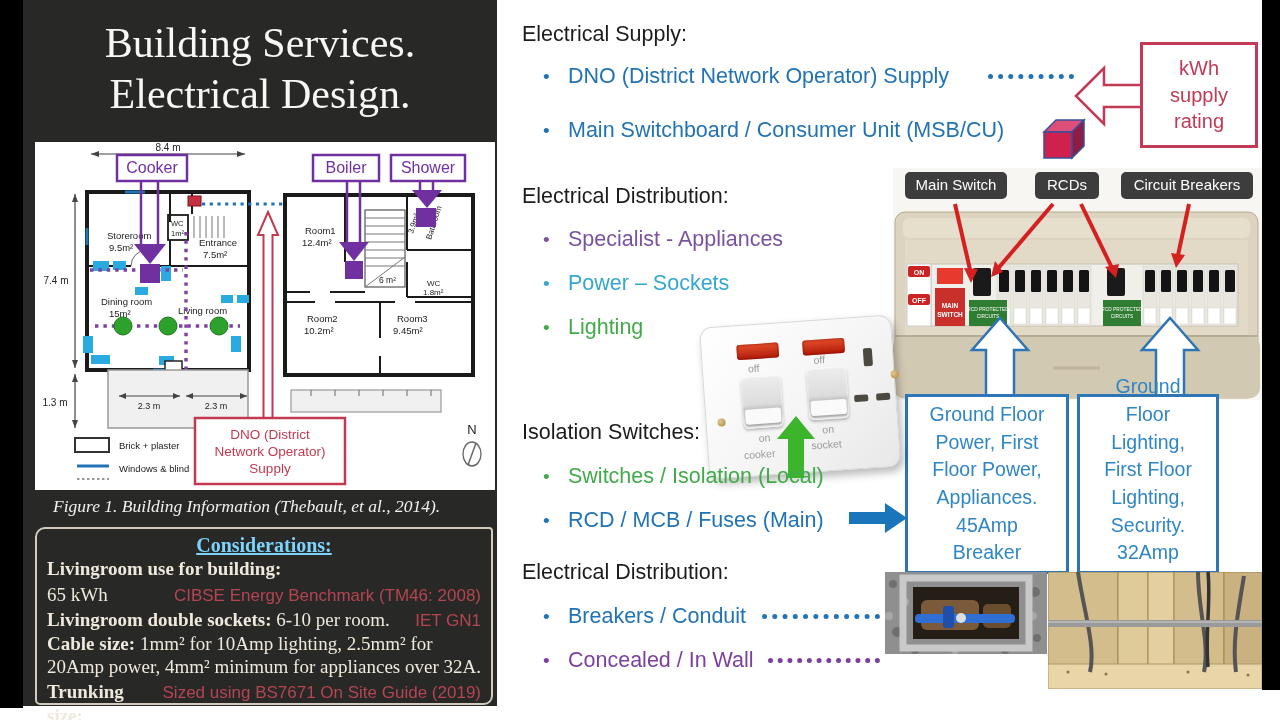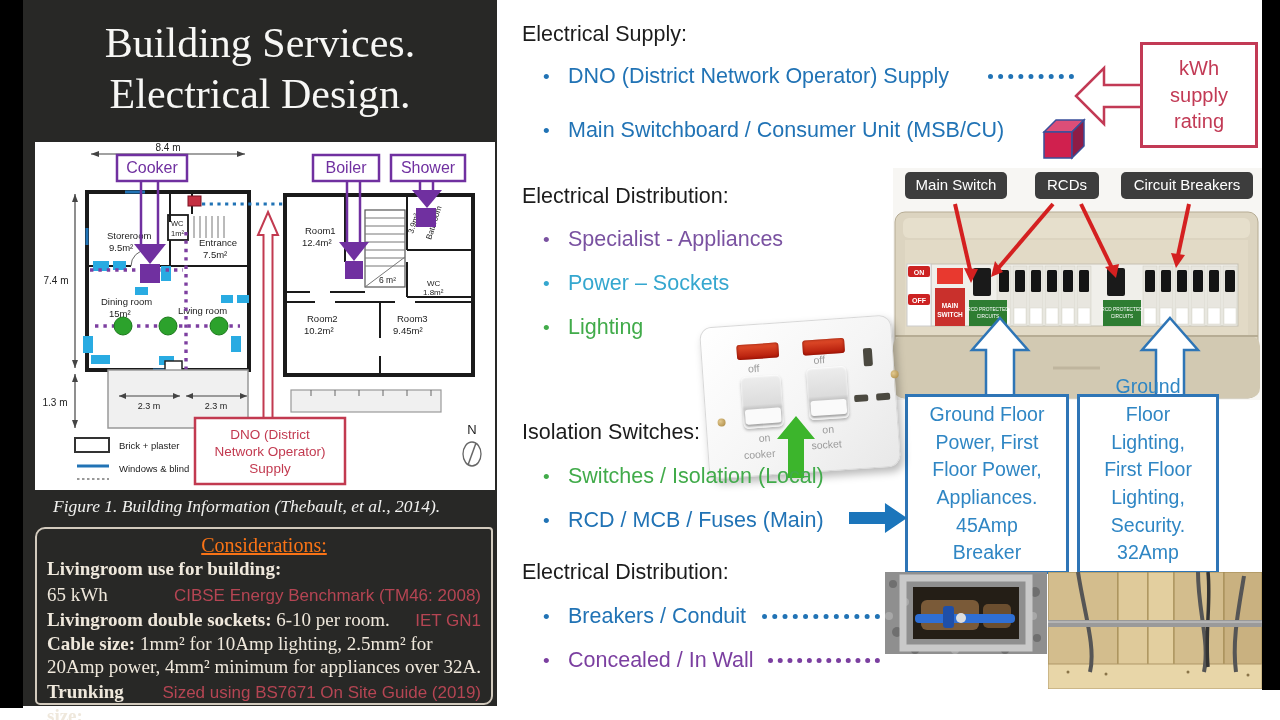--- a/index.html
+++ b/index.html
@@ -11,21 +11,21 @@
   .bar-r{left:1262px;top:0;width:18px;height:690px;background:#000}
   .panel{left:23px;top:0;width:474px;height:706px;background:#282826}
   .title{left:23px;top:18px;width:474px;text-align:center;color:#f7f7f5;
          font-family:"Liberation Serif",serif;font-size:42px;line-height:1.22;font-weight:400}
   .figure{left:35px;top:142px}
   .caption{left:53px;top:496px;width:460px;text-align:left;color:#f1f1ef;
            font-family:"Liberation Serif",serif;font-style:italic;font-size:17.5px}
   .consider{left:35px;top:527px;width:458px;height:178px;border:2px solid #d2cabd;
             border-radius:10px 4px 9px 5px;color:#efe8dc;font-family:"Liberation Serif",serif;
             font-size:19px;padding:4px 10px 0 10px;line-height:1.22;background:#282826}
-  .chead{text-align:center;font-weight:normal;text-decoration:underline;font-size:20px;color:#f97316}
+  .chead{text-align:center;font-weight:bold;text-decoration:underline;font-size:20px;color:#7dd3fc}
   .crow{display:flex;justify-content:space-between;align-items:baseline;margin-top:2px}
   .cb{font-weight:bold}
   .cred{color:#b54553;font-family:"Liberation Sans",sans-serif;font-size:17px;white-space:nowrap}
   .h{font-size:21.5px;color:#1c1c1c}
   .bullet{display:flex;align-items:flex-start;font-size:21.5px}
   .bullet .dot{width:25px;font-size:19px;padding-top:2px}
   .c-blue{color:#2173b5}.c-cyan{color:#35a7cf}.c-purple{color:#7a52a1}
   .c-purple2{color:#7b3fa0}.c-green{color:#41ab4a}
   .dots-b{border-top:5px dotted #2173b5;height:0}
   .dots-p{border-top:5px dotted #7b3fa0;height:0}

